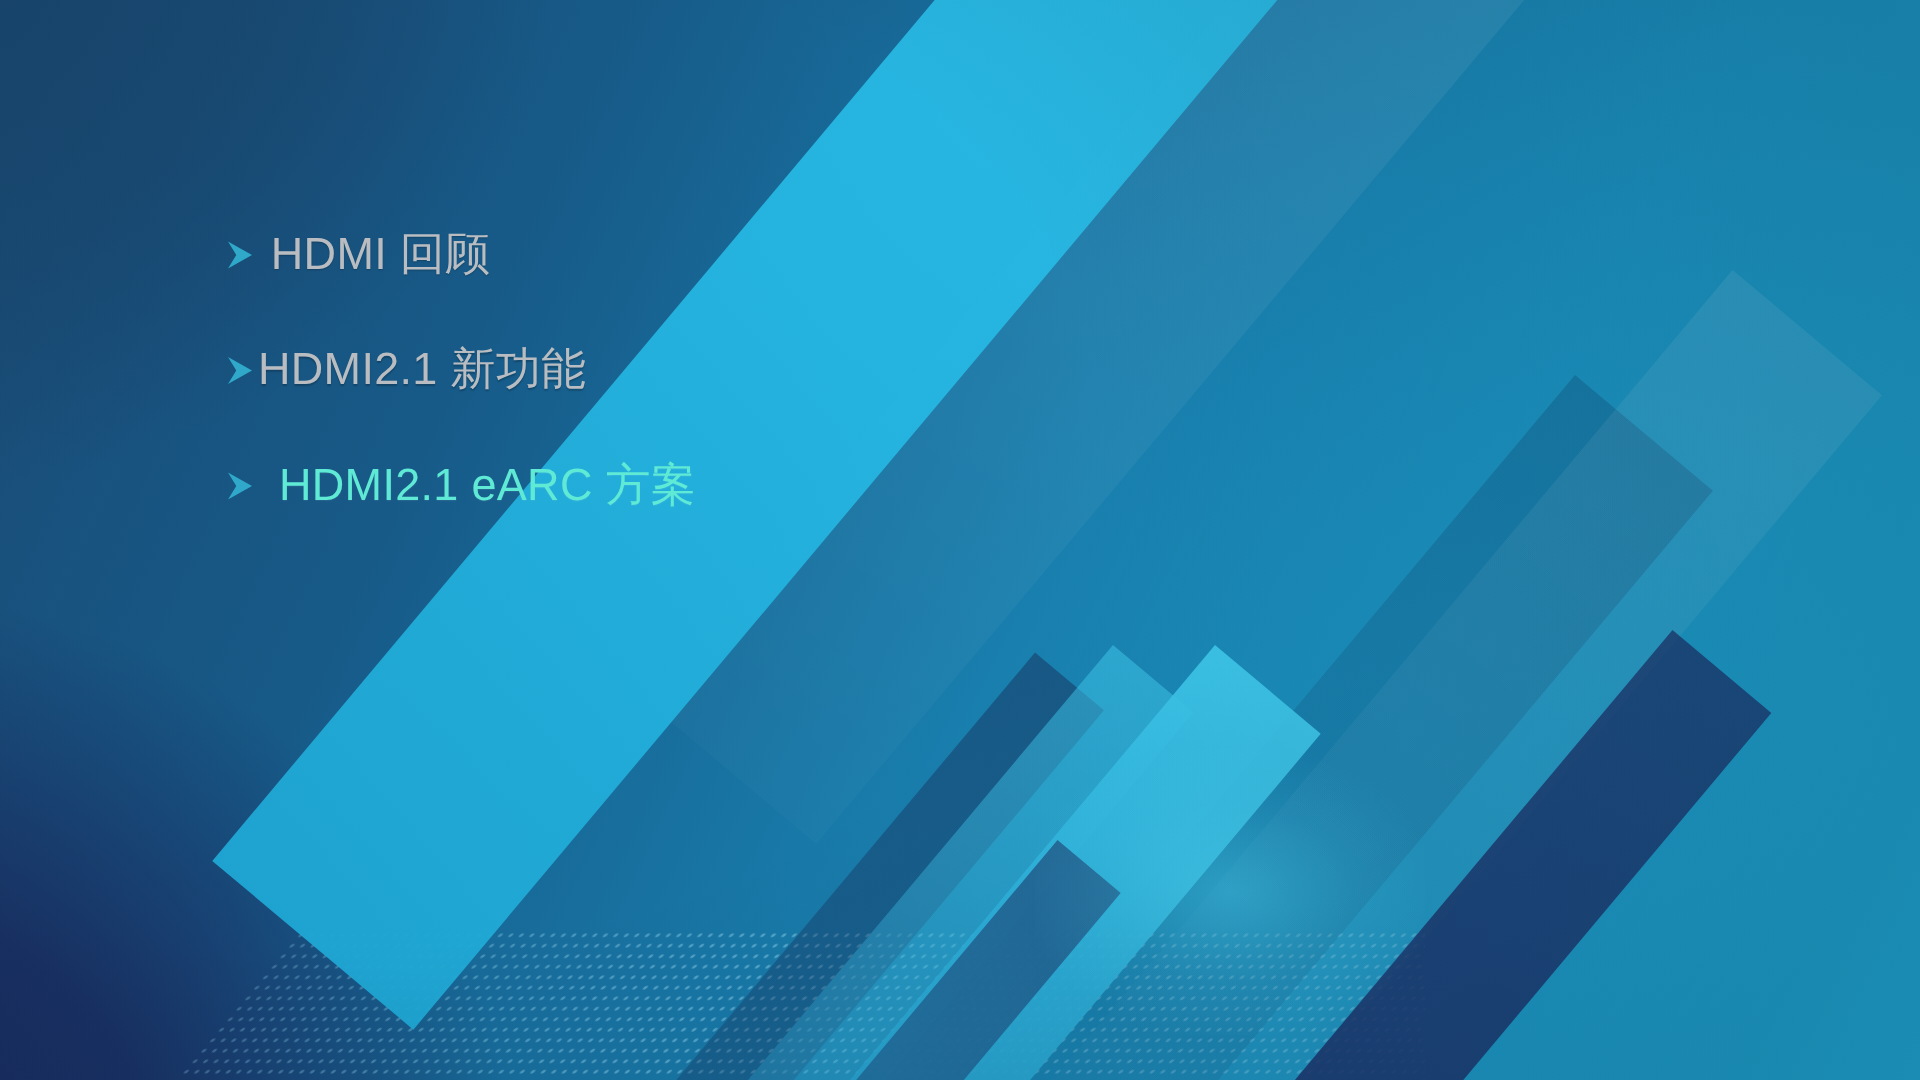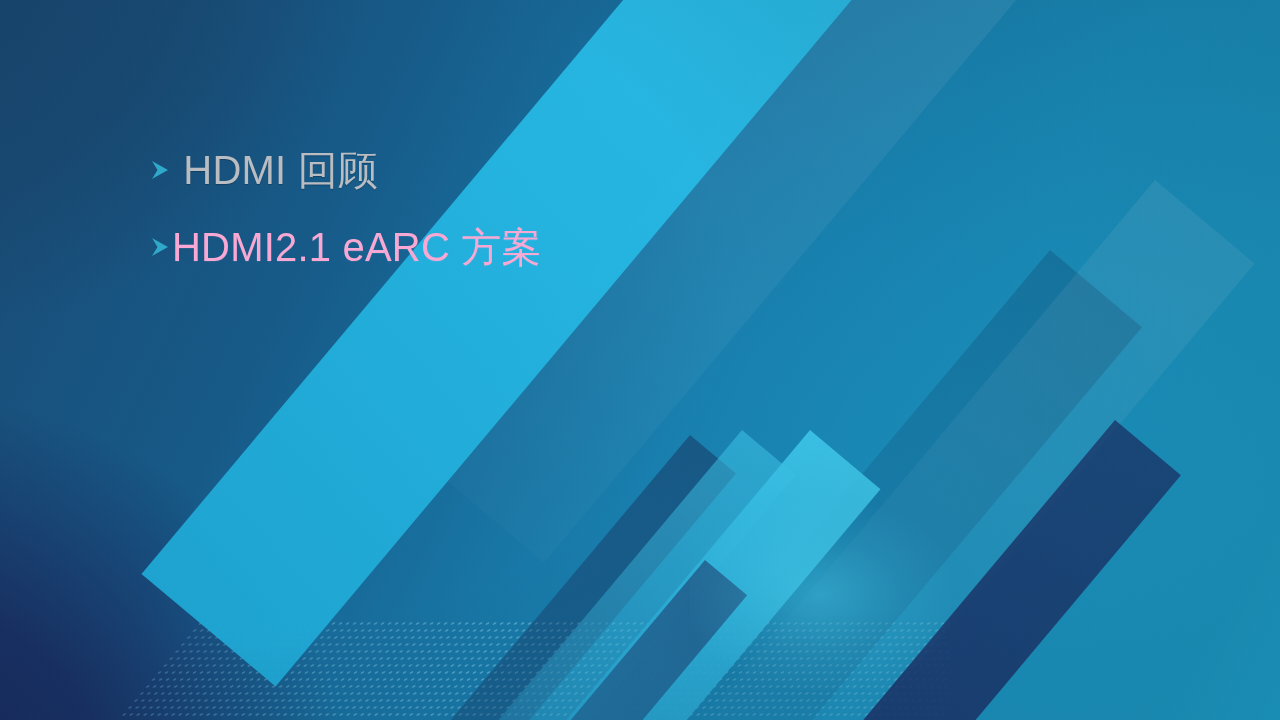--- a/index.html
+++ b/index.html
@@ -147,31 +147,32 @@
     height: 77px;
   }
   .arrow-icon {
     flex: 0 0 auto;
     width: 20px;
     height: 26px;
     margin-right: 2px;
     display: block;
   }
   .bullet-text {
-    font-size: 40px;
+    font-size: 30px;
     font-weight: 400;
     letter-spacing: 0.2px;
     white-space: pre;
     line-height: 1;
     color: #b9bdc1;
     text-shadow: 0 1px 1px rgba(0,0,0,0.22);
   }
   .bullet-text.dark {
-    color: #f9a8d4;
+    color: #5eead4;
     text-shadow: 0 1px 1px rgba(255,255,255,0.08);
+    margin-left: 14px;
   }
 </style>
 </head>
 <body>
 
 <div id="slide">
 
   <div class="bg-base"></div>
   <div class="bg-corner-dark"></div>
 
@@ -196,20 +197,26 @@
 
   <div class="content">
 
     <div class="bullet-row">
       <svg class="arrow-icon" viewBox="0 0 20 26">
         <path d="M2 4 L18 13 L2 22 L7.5 13 Z" fill="#2fa8c9"></path>
       </svg>
       <span class="bullet-text"> HDMI 回顾</span>
     </div>
 
+    <div class="bullet-row">
+      <svg class="arrow-icon" viewBox="0 0 20 26">
+        <path d="M2 4 L18 13 L2 22 L7.5 13 Z" fill="#2fa8c9"></path>
+      </svg>
+      <span class="bullet-text">HDMI2.1 新功能</span>
+    </div>
 
 
 
     <div class="bullet-row">
       <svg class="arrow-icon" viewBox="0 0 20 26">
         <path d="M2 4 L18 13 L2 22 L7.5 13 Z" fill="#2fa8c9"></path>
       </svg>
       <span class="bullet-text dark">HDMI2.1 eARC 方案</span>
     </div>
 

